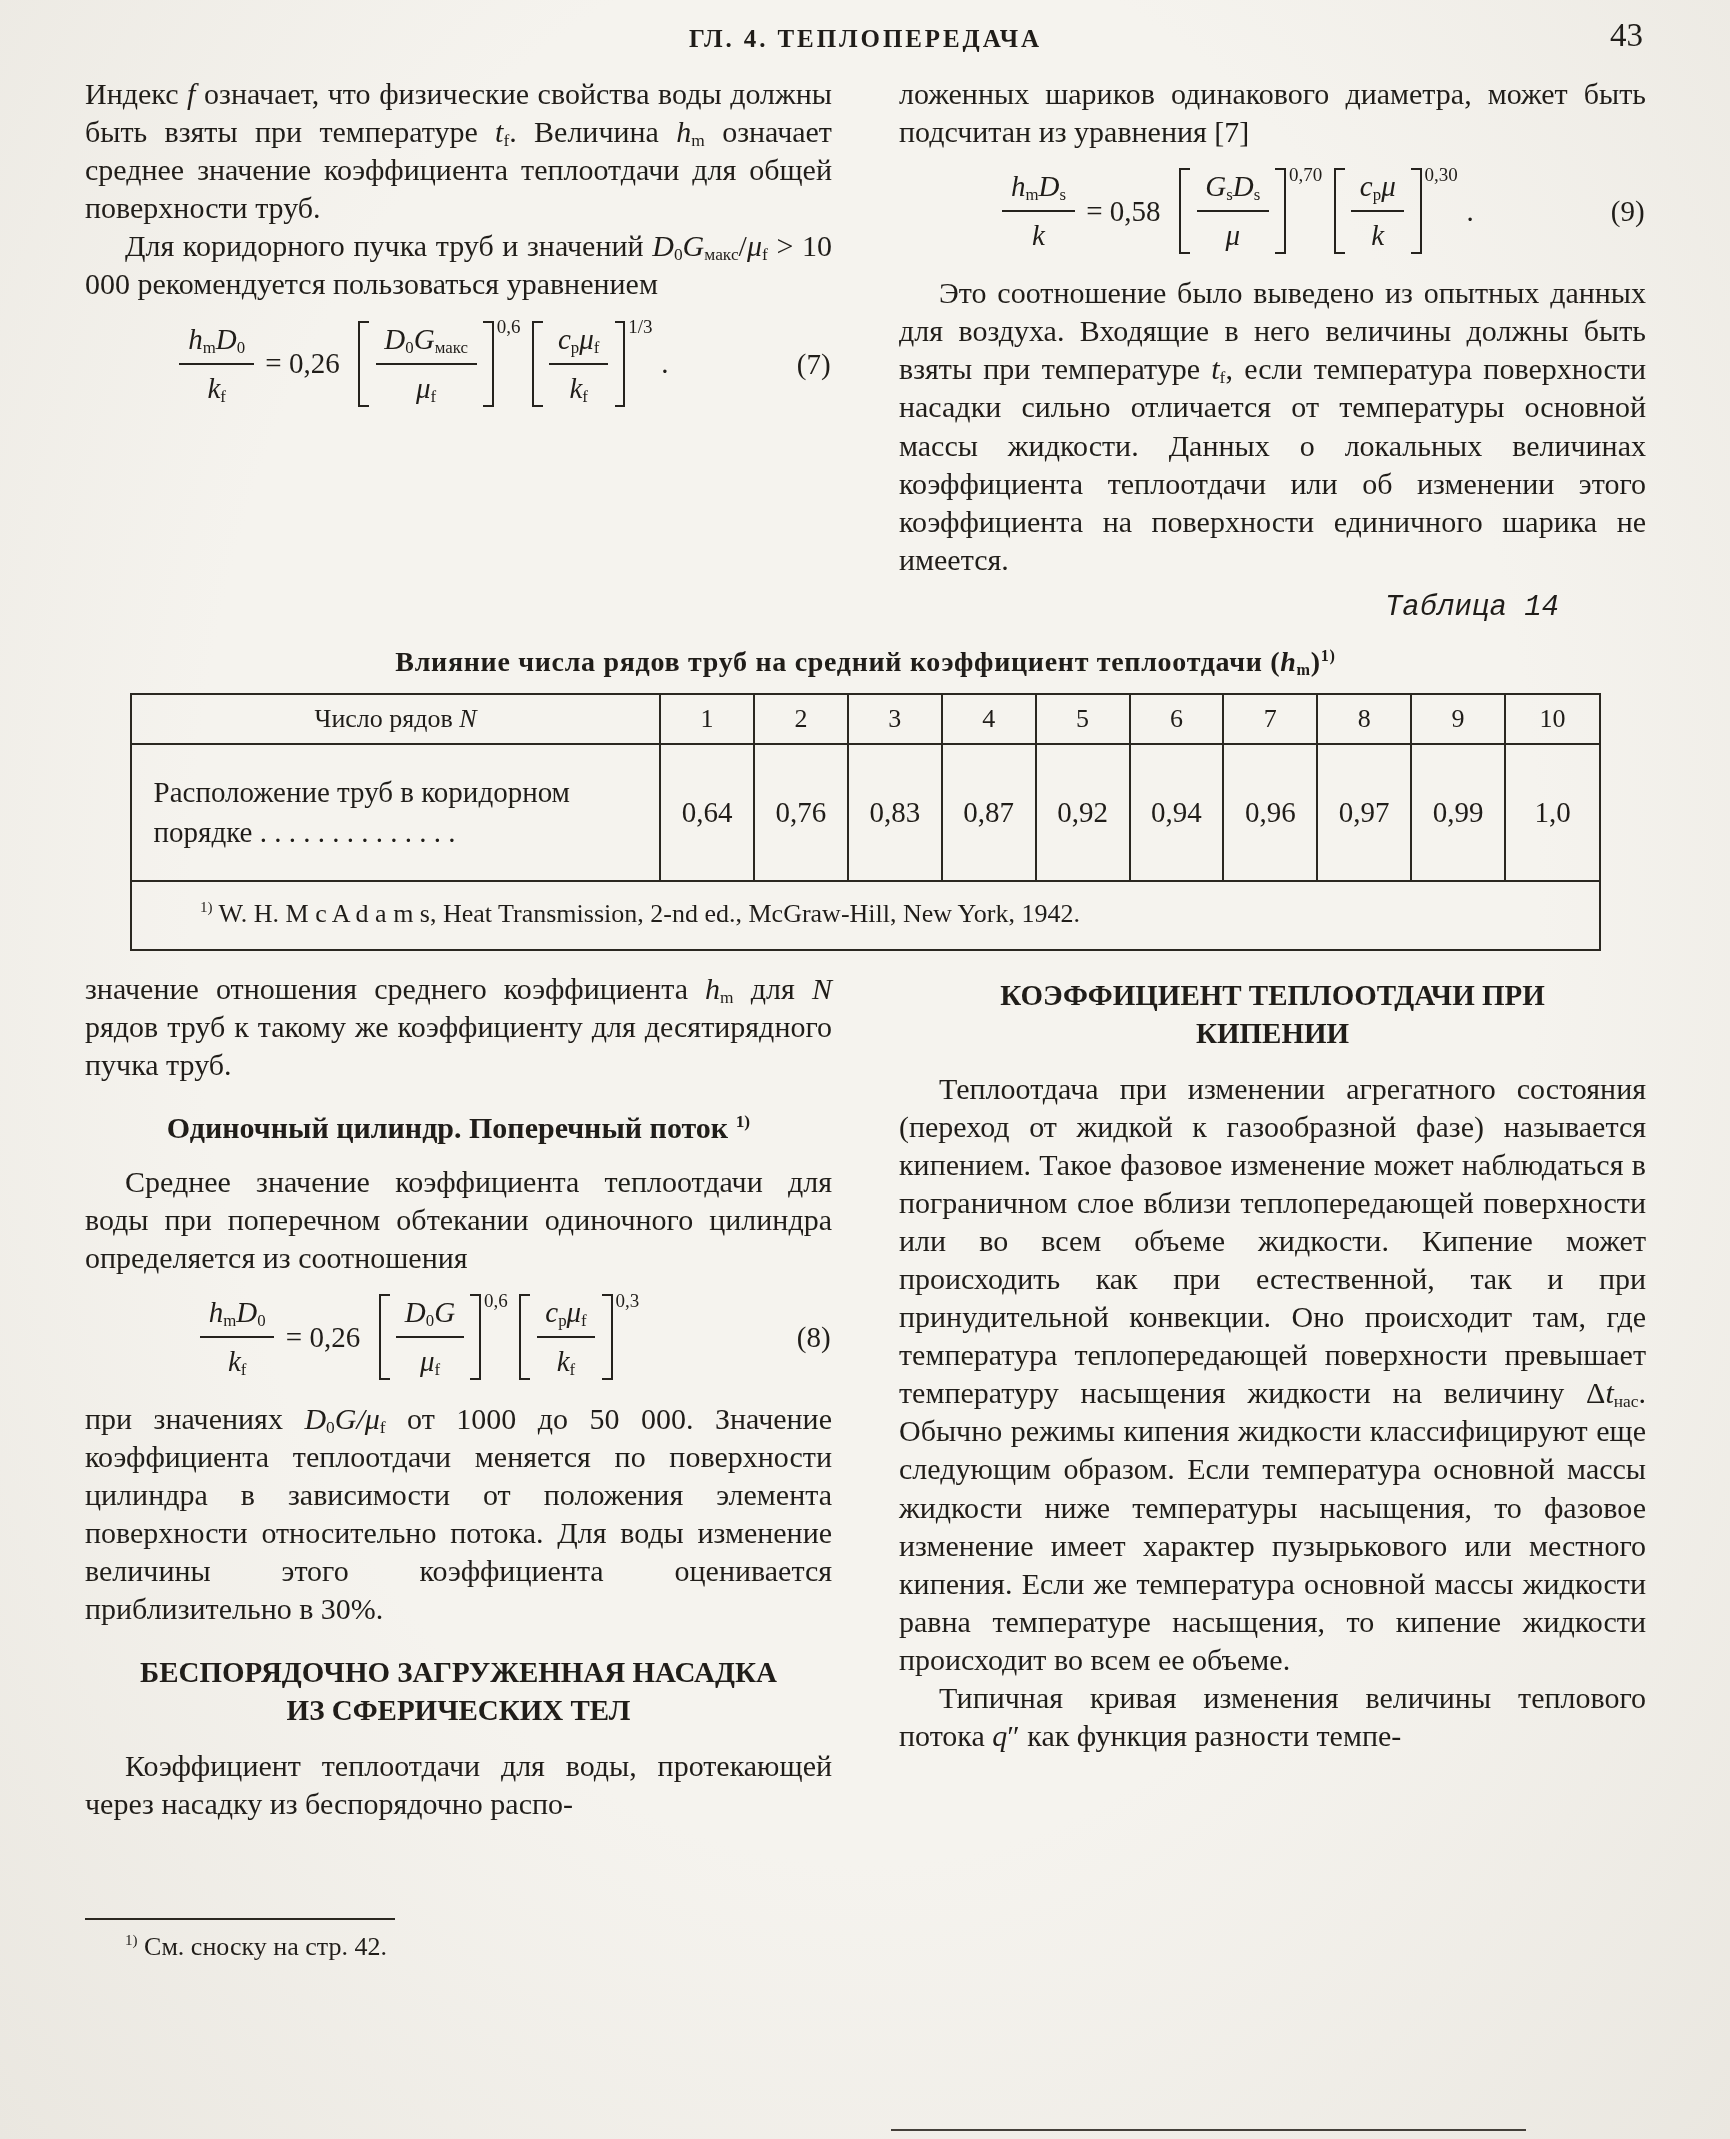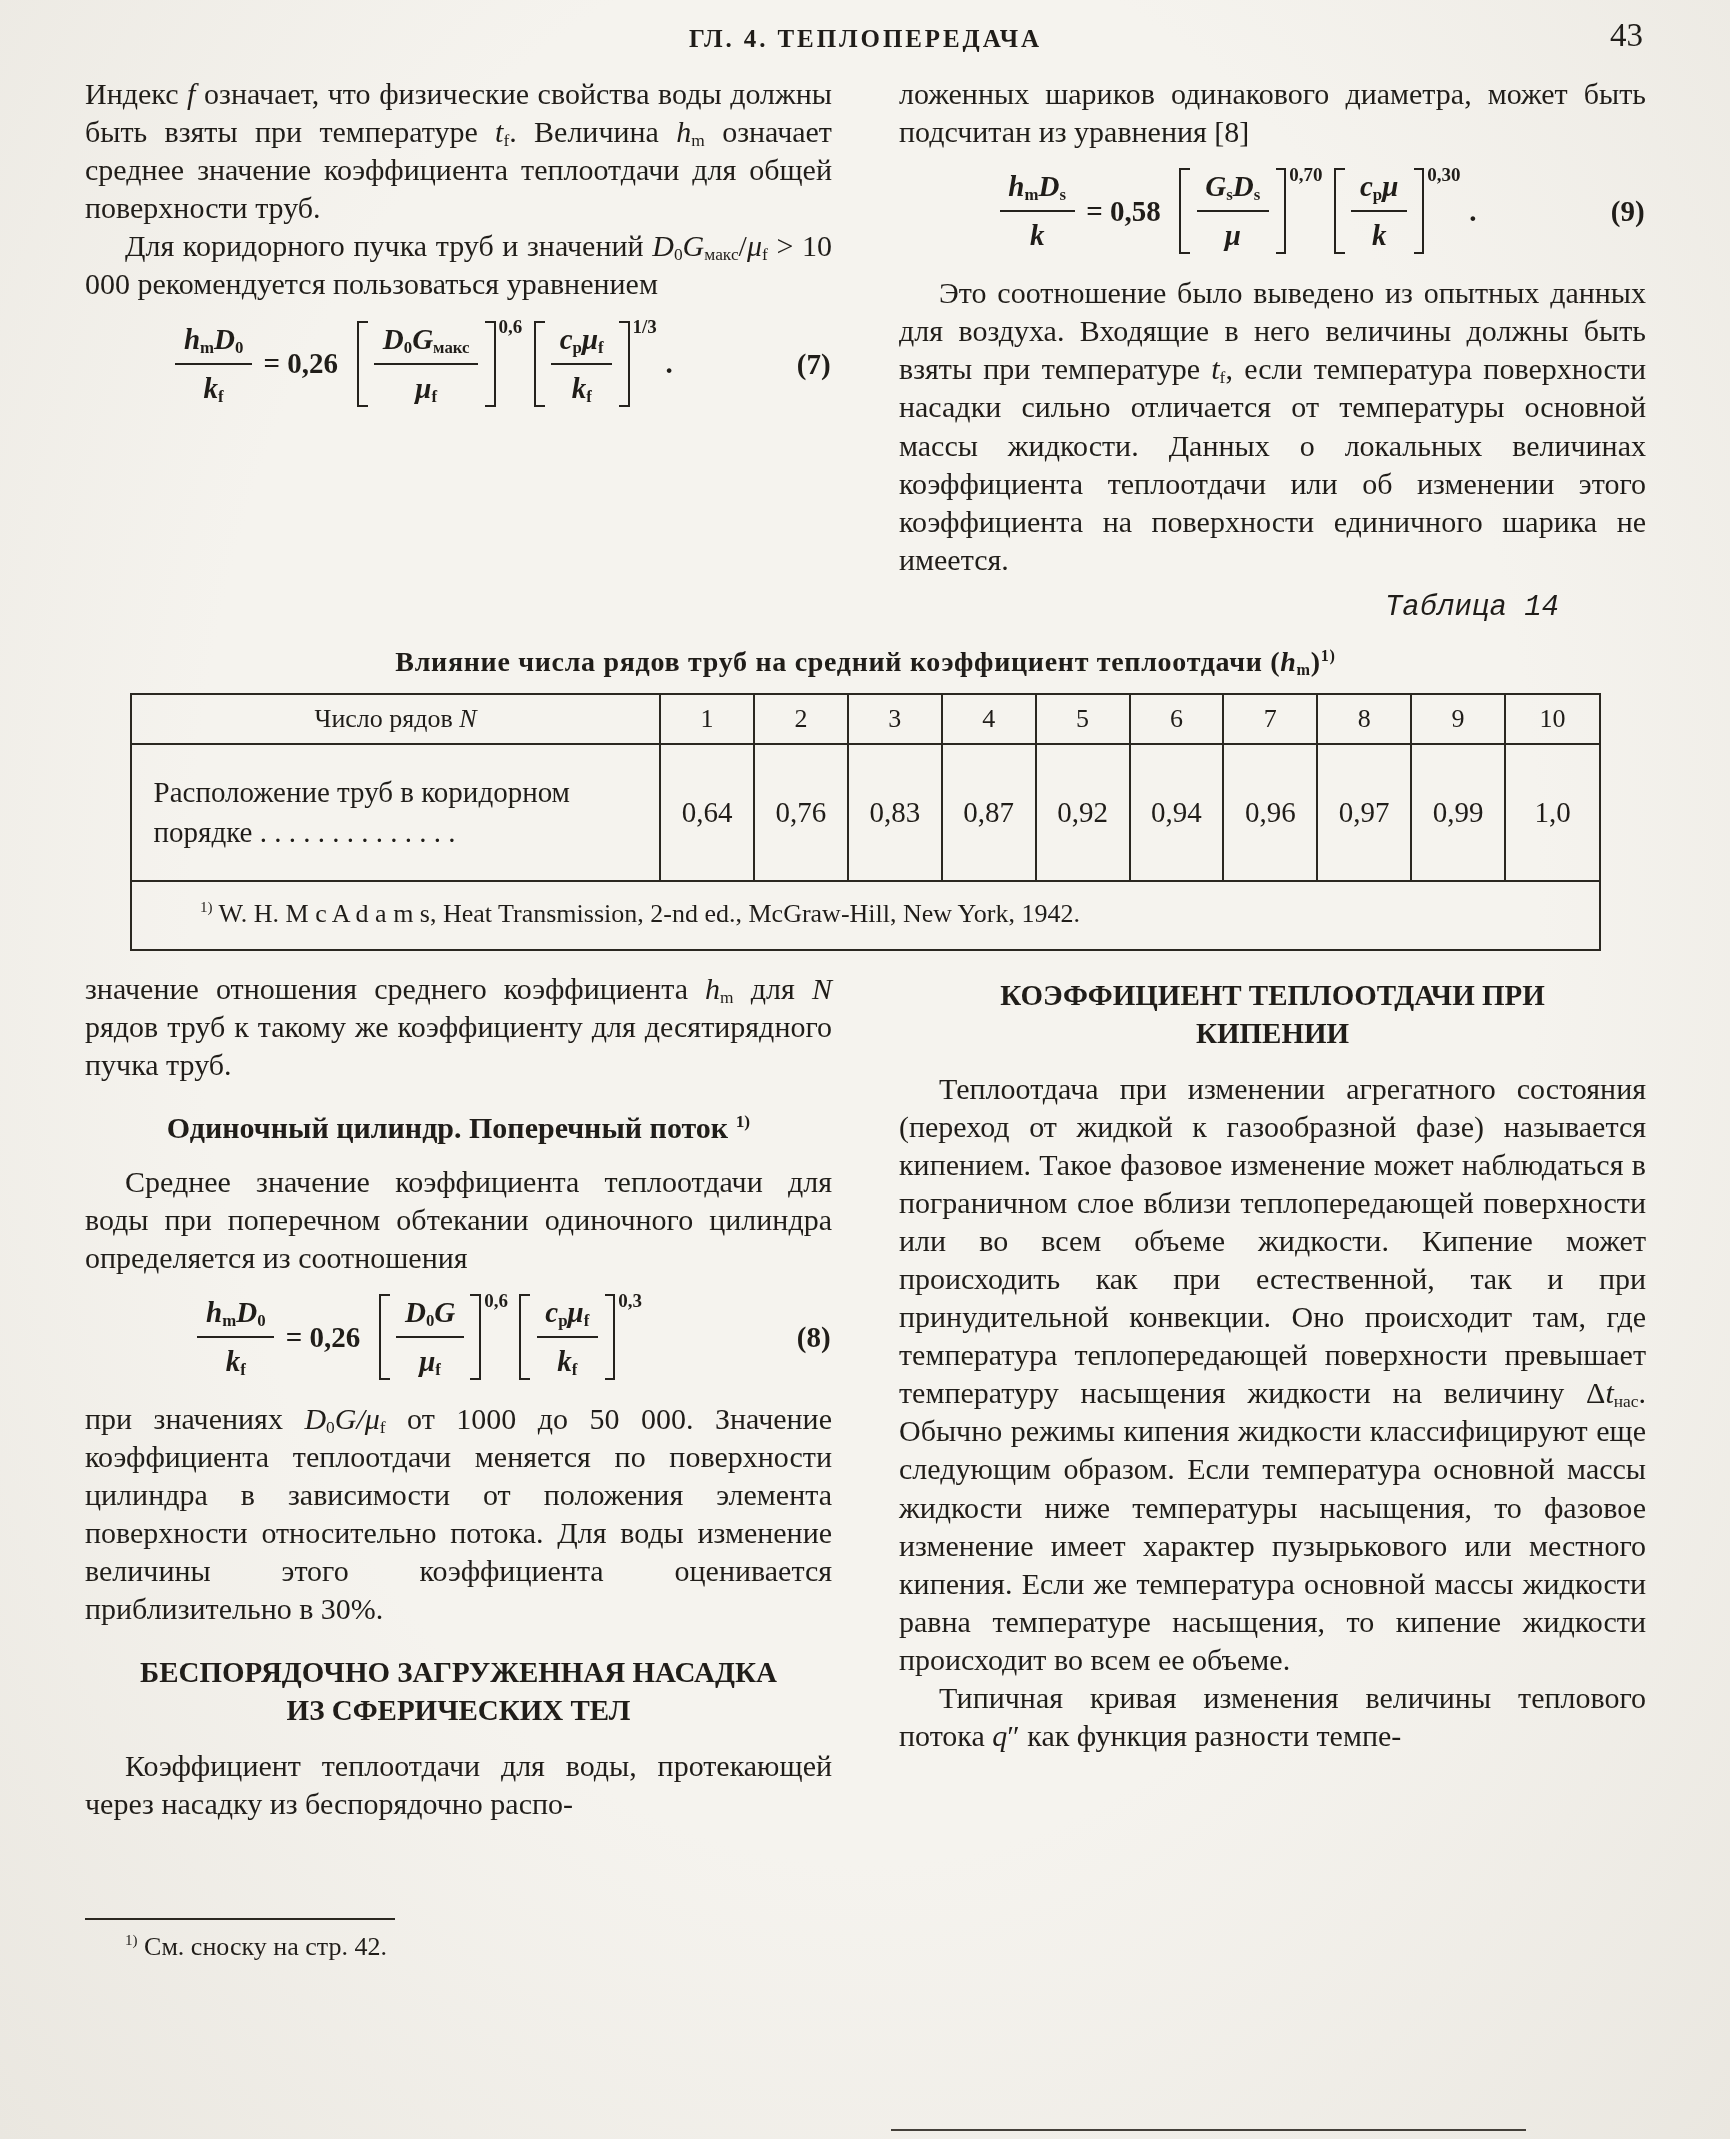--- a/index.html
+++ b/index.html
@@ -35,21 +35,21 @@
   p { margin: 0; }
   p.indent { text-indent: 40px; }
   p.noindent { text-indent: 0; }
   sup { font-size: 58%; line-height: 0; vertical-align: super; }
   sub { font-size: 58%; line-height: 0; vertical-align: -0.22em; }
   i sub, i sup { font-style: normal; }
 
   
   .eq-row {
     position: relative; display: flex; align-items: center; justify-content: center;
-    margin: 17.3px 0 20px; font-size: 29px; padding-right: 69px; text-align: left; font-weight: bold;
+    margin: 17.3px 0 20px; font-size: 29px; padding-right: 69px; text-align: left;
   }
   .eq-num { position: absolute; right: 1.4px; top: 50%; transform: translateY(-50%); }
   .frac { display: inline-flex; flex-direction: column; align-items: center; text-align: center; }
   .fnum { padding: 0 8.7px 5px; border-bottom: 2.2px solid #25221d; white-space: nowrap; }
   .fden { padding: 5px 8.7px 0; white-space: nowrap; }
   .eq-op { margin: 0 7.2px 0 11.5px; white-space: nowrap; }
   .bgroup { display: inline-flex; align-items: center; margin-left: 11.5px; }
   .lbr { width: 10.8px; align-self: stretch; border: 2.9px solid #25221d; border-right: none; margin-right: 6.5px; }
   .rbr { width: 10.8px; align-self: stretch; border: 2.9px solid #25221d; border-left: none; margin-left: 6.5px; }
   .exp { align-self: flex-start; font-size: 19px; margin: -5.8px 0 0 2.9px; white-space: nowrap; }
@@ -123,21 +123,21 @@
             <span class="rbr"></span>
             <span class="exp">1/3</span>
           </span>
           <span class="eq-tail">.</span>
           <span class="eq-num">(7)</span>
         </div>
 
       </div>
 
       <div class="col">
-        <p class="noindent">ложенных шариков одинакового диаметра, может быть подсчитан из уравнения [8]</p>
+        <p class="noindent">ложенных шариков одинакового диаметра, может быть подсчитан из уравнения [7]</p>
 
         <div class="eq-row">
           <span class="frac">
             <span class="fnum"><i>h<sub>m</sub>D<sub>s</sub></i></span>
             <span class="fden"><i>k</i></span>
           </span>
           <span class="eq-op">= 0,58</span>
           <span class="bgroup">
             <span class="lbr"></span>
             <span class="frac">

